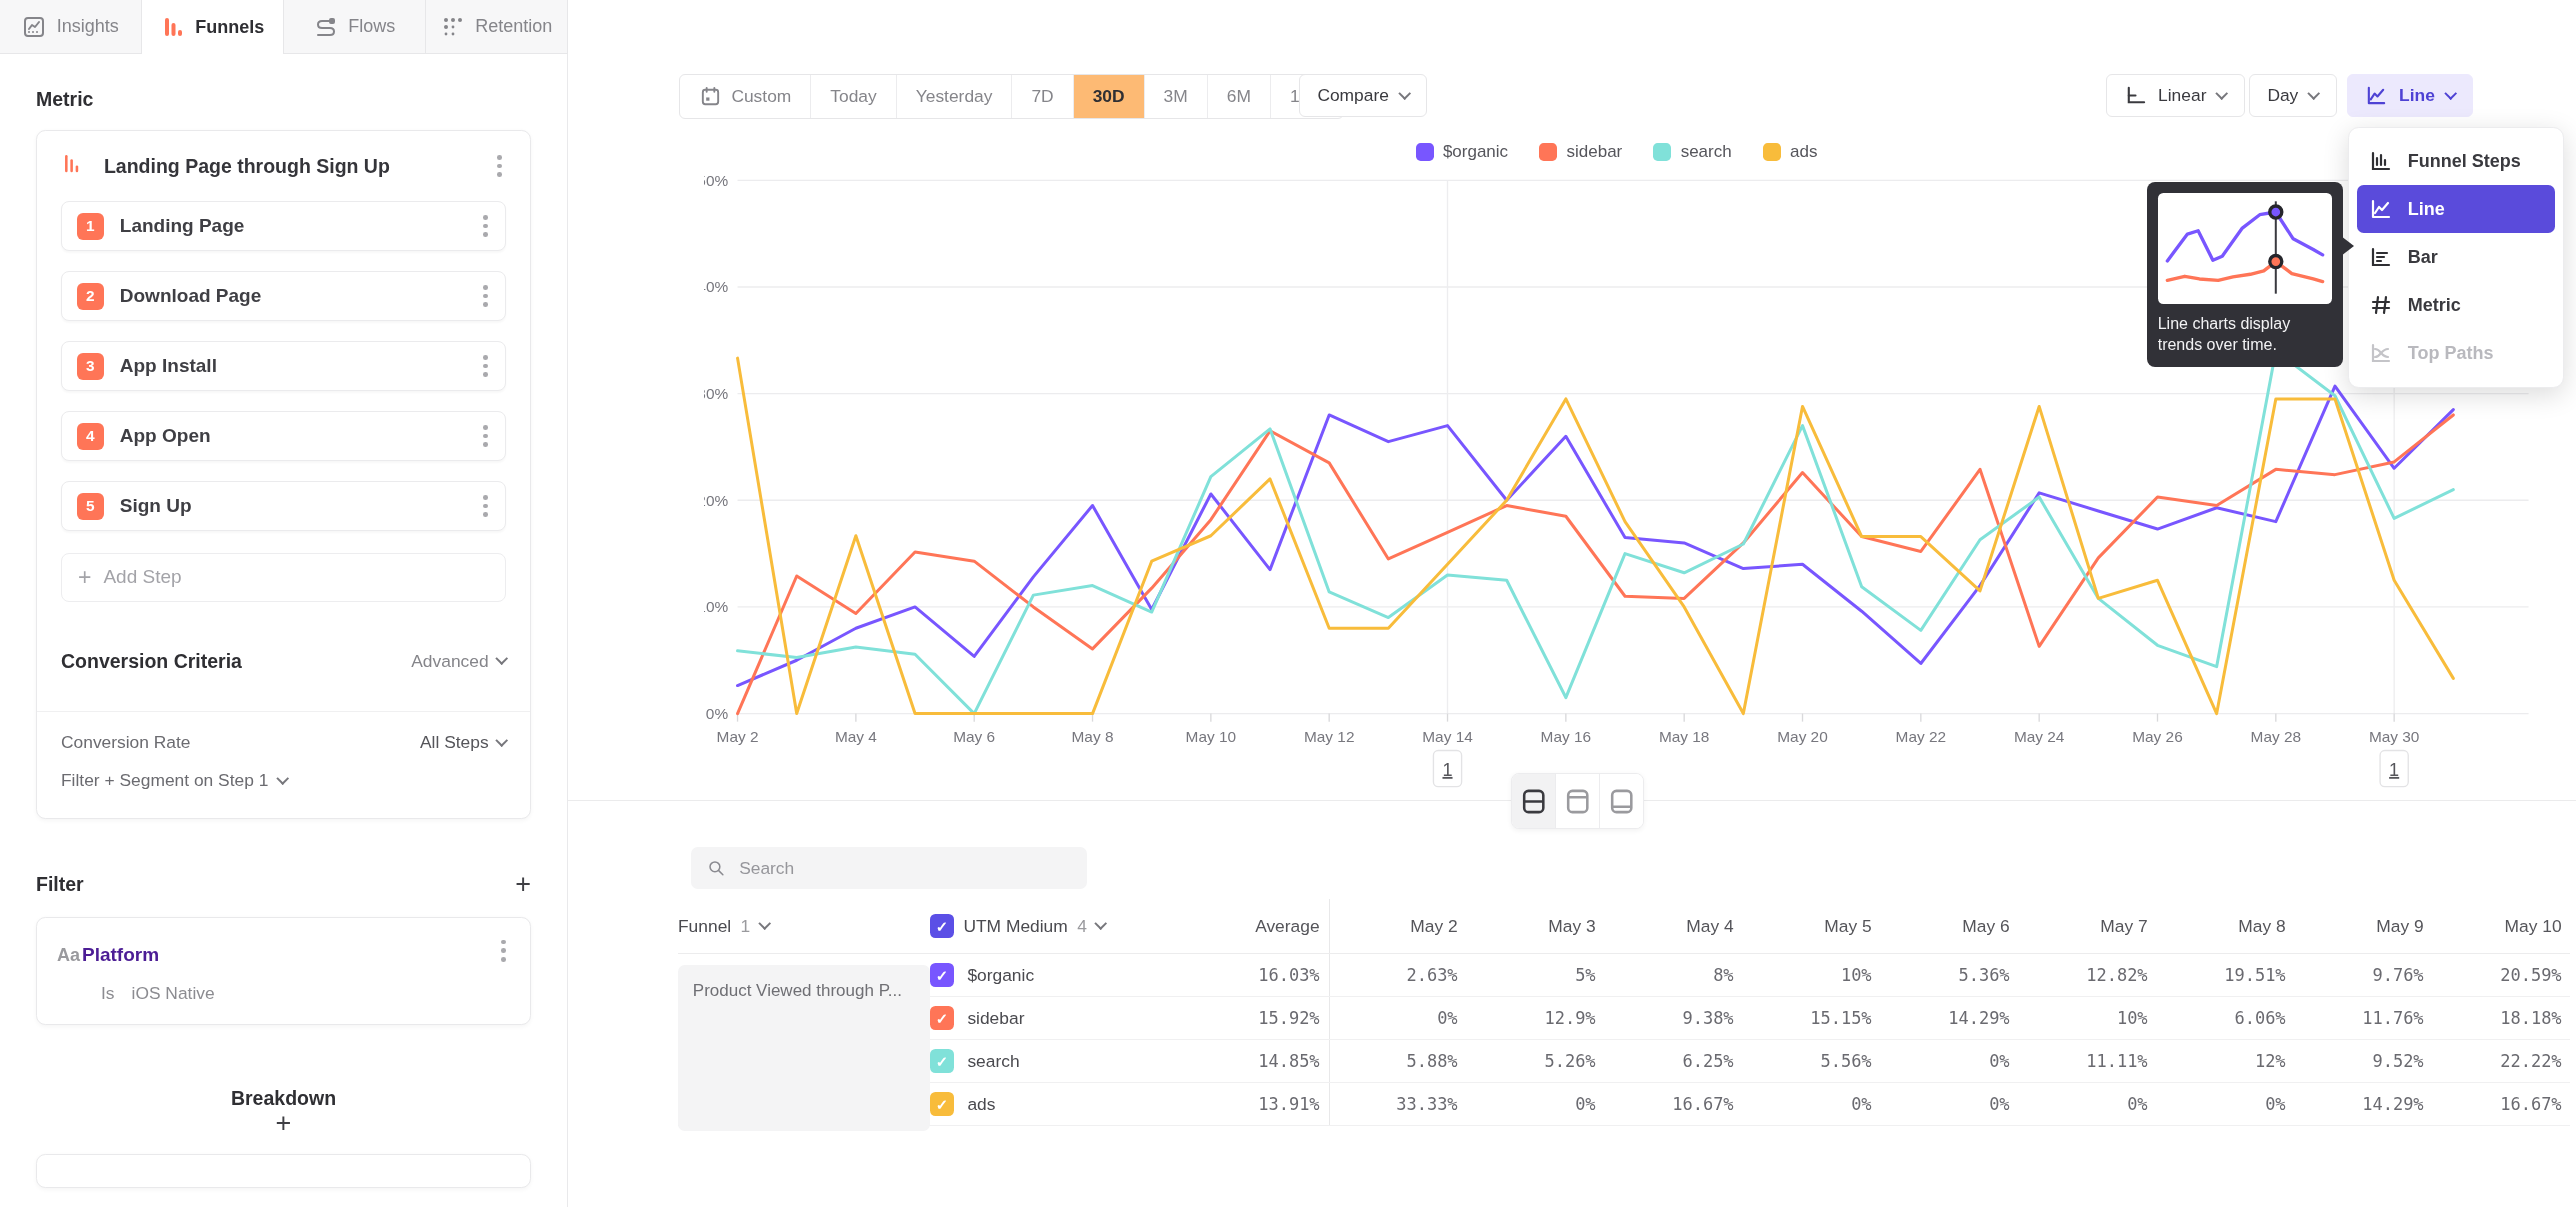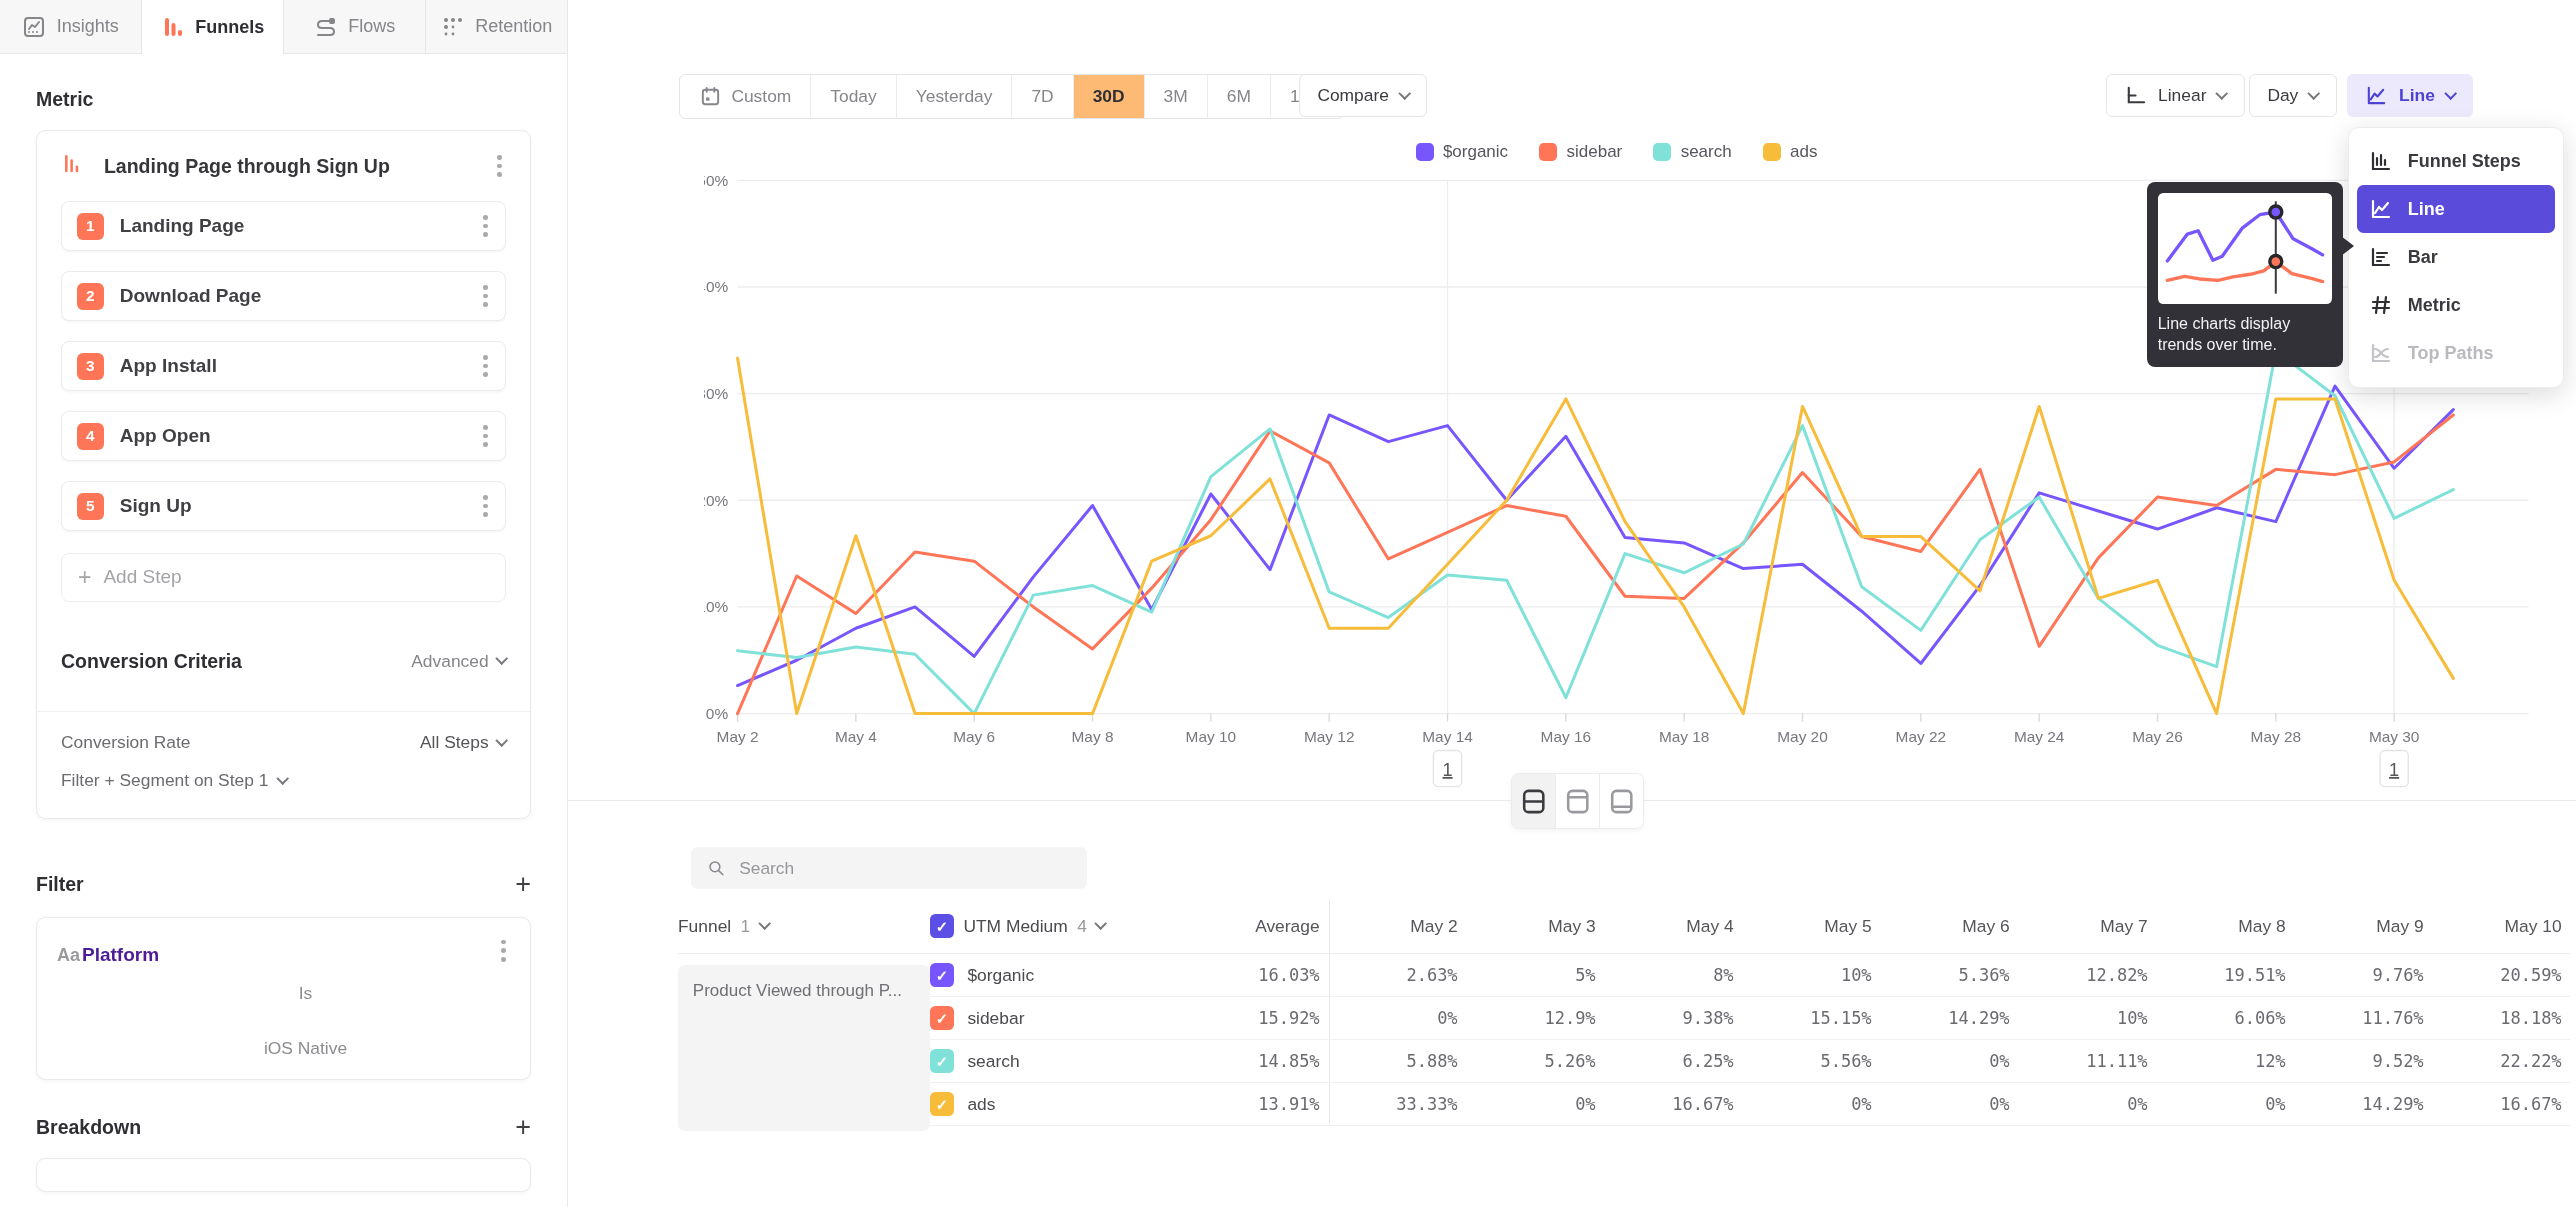--- a/index.html
+++ b/index.html
@@ -46,23 +46,23 @@
   .card-divider{height:1.3px;background:#f0f0f1;margin:38px -24px 0 -24px;}
   .cc-row{display:flex;align-items:center;justify-content:space-between;margin-top:20px;
           font-size:17.4px;color:#6b6b70;}
   .cc-row .val{display:flex;align-items:center;gap:8px;color:#55555a;cursor:pointer;}
   .fseg{display:flex;align-items:center;gap:9.4px;margin-top:17.4px;font-size:17.4px;color:#6b6b70;cursor:pointer;}
   .filter-head{margin-top:52px;}
   .filter-card{margin-top:19px;padding:17.4px 20px 20px 20px;}
   .prop-row{display:flex;align-items:flex-end;gap:2px;}
   .aa{color:#9a9a9e;font-size:18px;font-weight:600;}
   .prop-name{flex:1;font-size:19px;color:#4c1d95;font-weight:600;}
-  .sub-row{display:flex;align-items:center;gap:34px;margin:17.4px 0 0 44px;
-           font-size:17.4px;color:#8c8c91;flex-direction:column;}
-  .bd-head{margin-top:34px;}
+  .sub-row{display:flex;align-items:center;gap:17px;margin:17.4px 0 0 44px;
+           font-size:17.4px;color:#8c8c91;}
+  .bd-head{margin-top:62px;flex-direction:column;}
   .bd-card{margin-top:17.4px;padding:16px 17.4px;display:flex;align-items:center;gap:12px;}
 
   .chev{display:inline-block;width:7.4px;height:7.4px;border-right:2px solid #77777c;
         border-bottom:2px solid #77777c;transform:rotate(45deg) translate(-1.3px,-1.3px);}
   .chev.purple{border-color:#4E42D4;}
 
   
   .segmented{position:absolute;left:679px;top:74px;height:43px;display:flex;align-items:stretch;
              background:#fff;border:1.3px solid #e6e6e8;border-radius:6px;overflow:hidden;z-index:3;}
   .seg{display:flex;align-items:center;justify-content:center;gap:9.4px;padding:0 19px;

